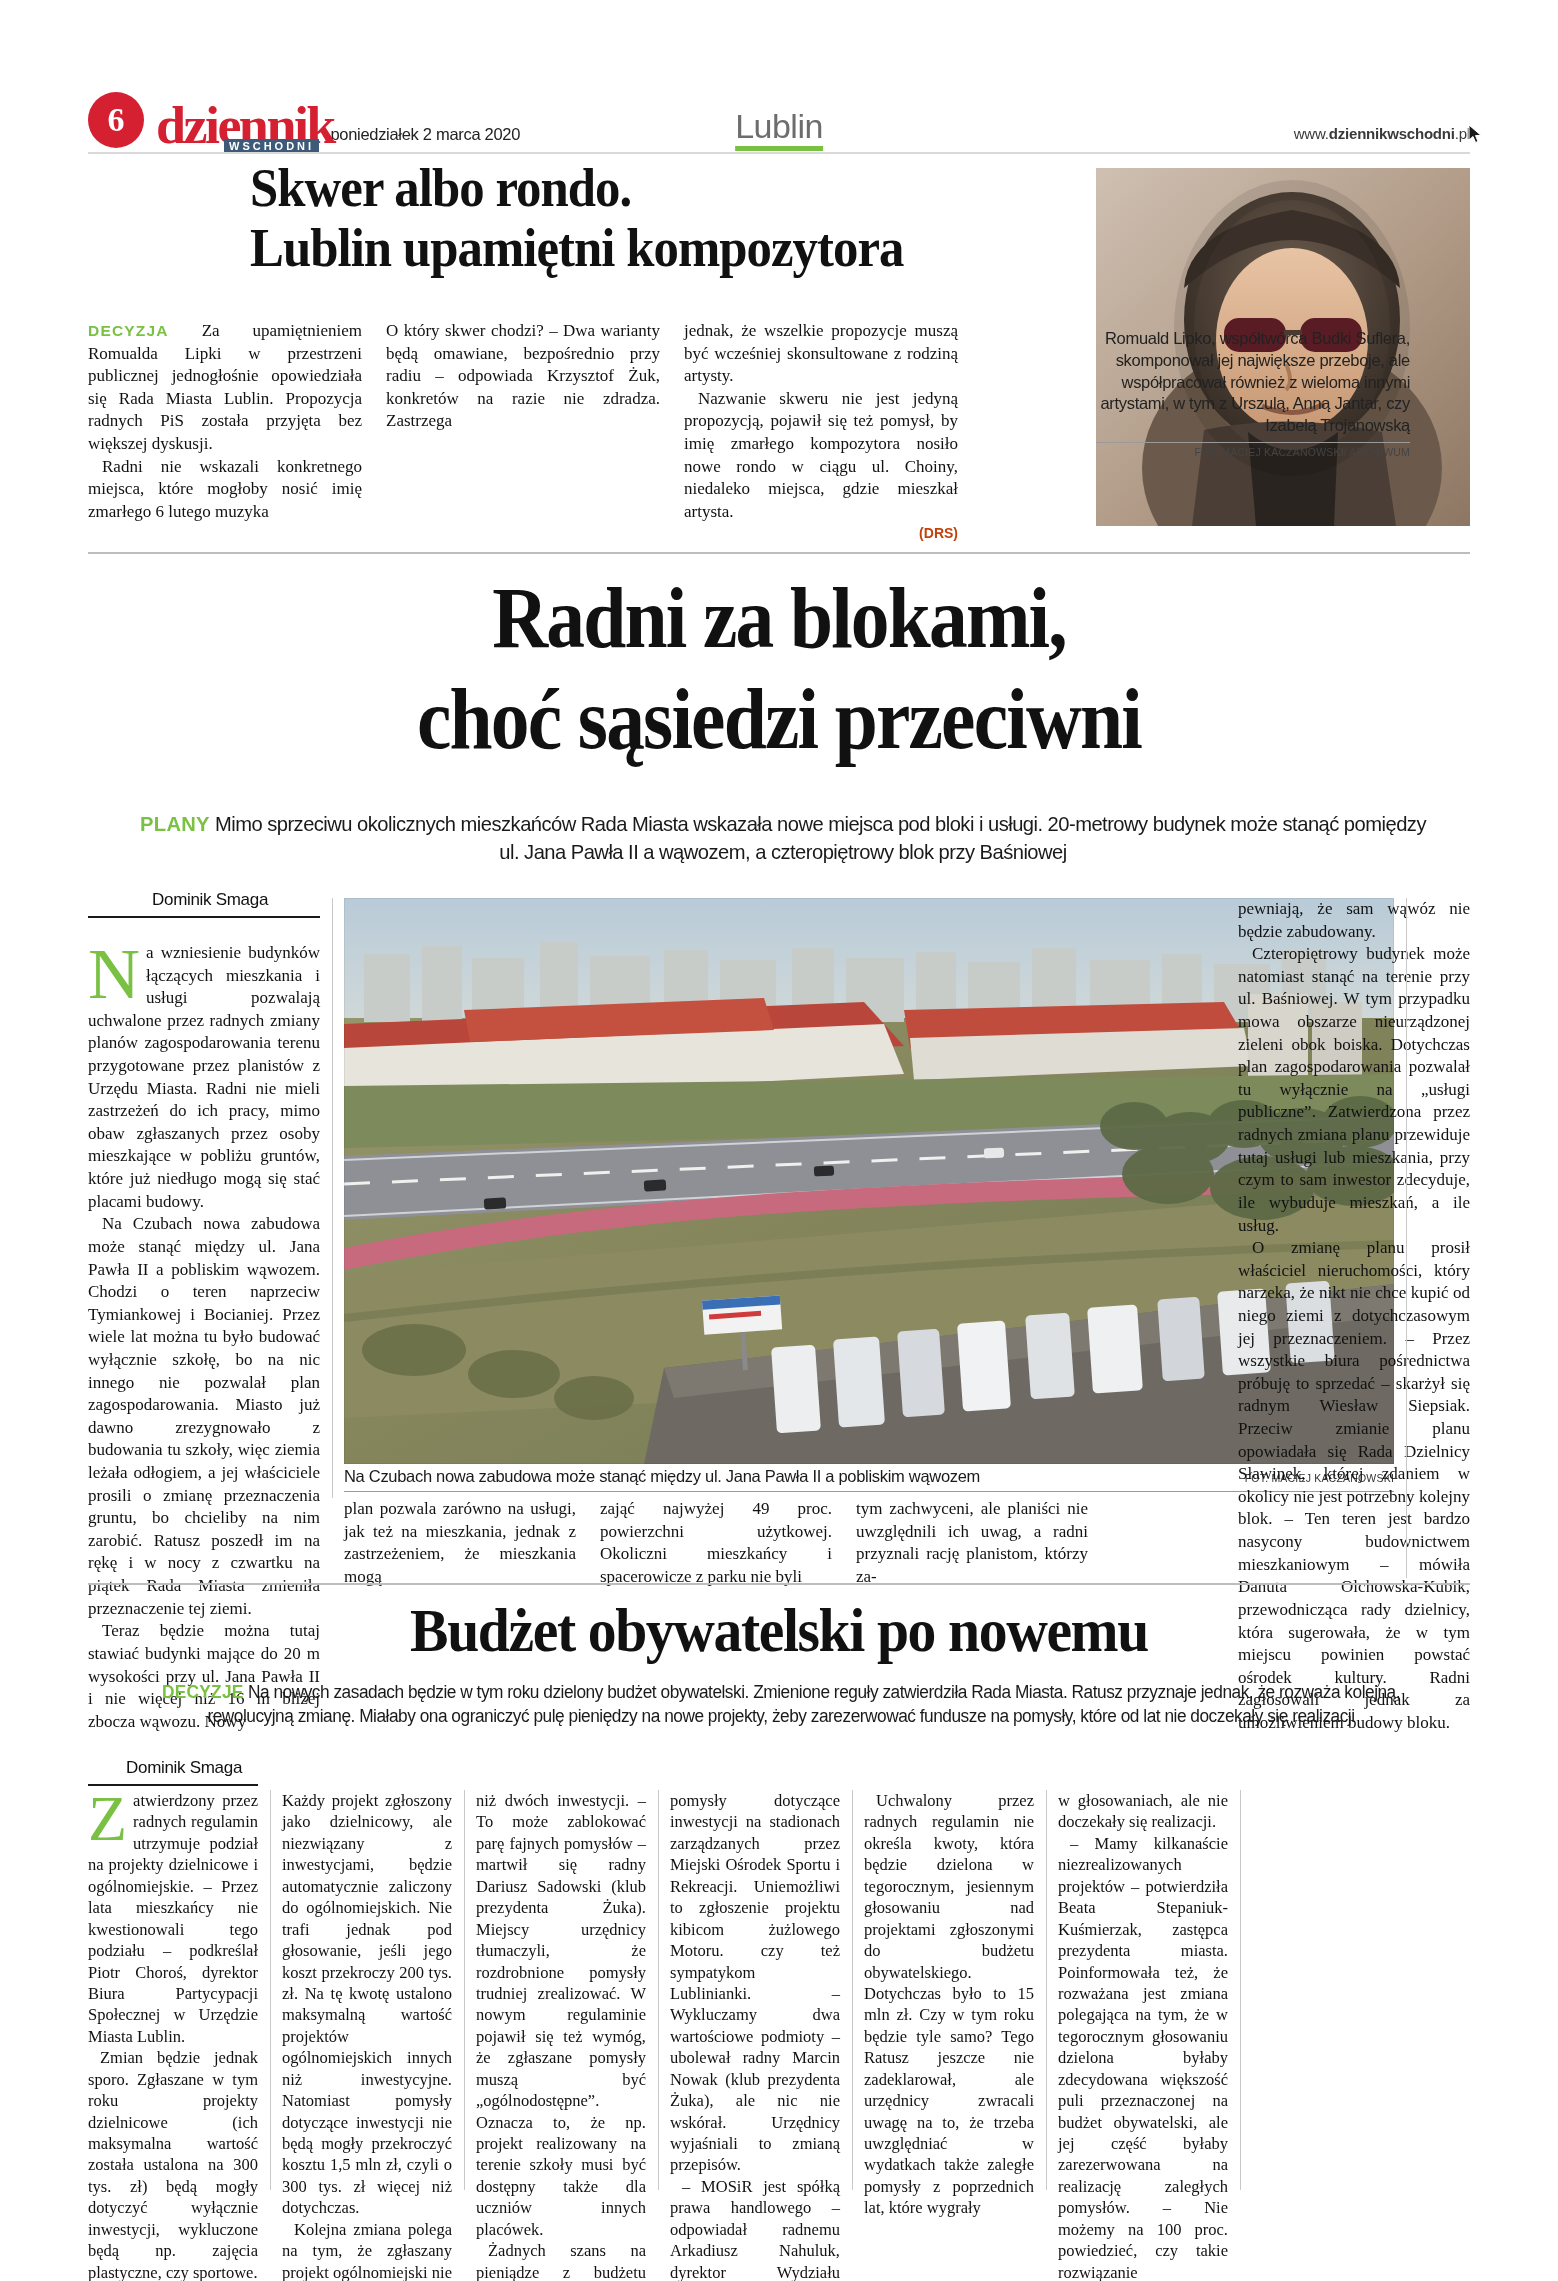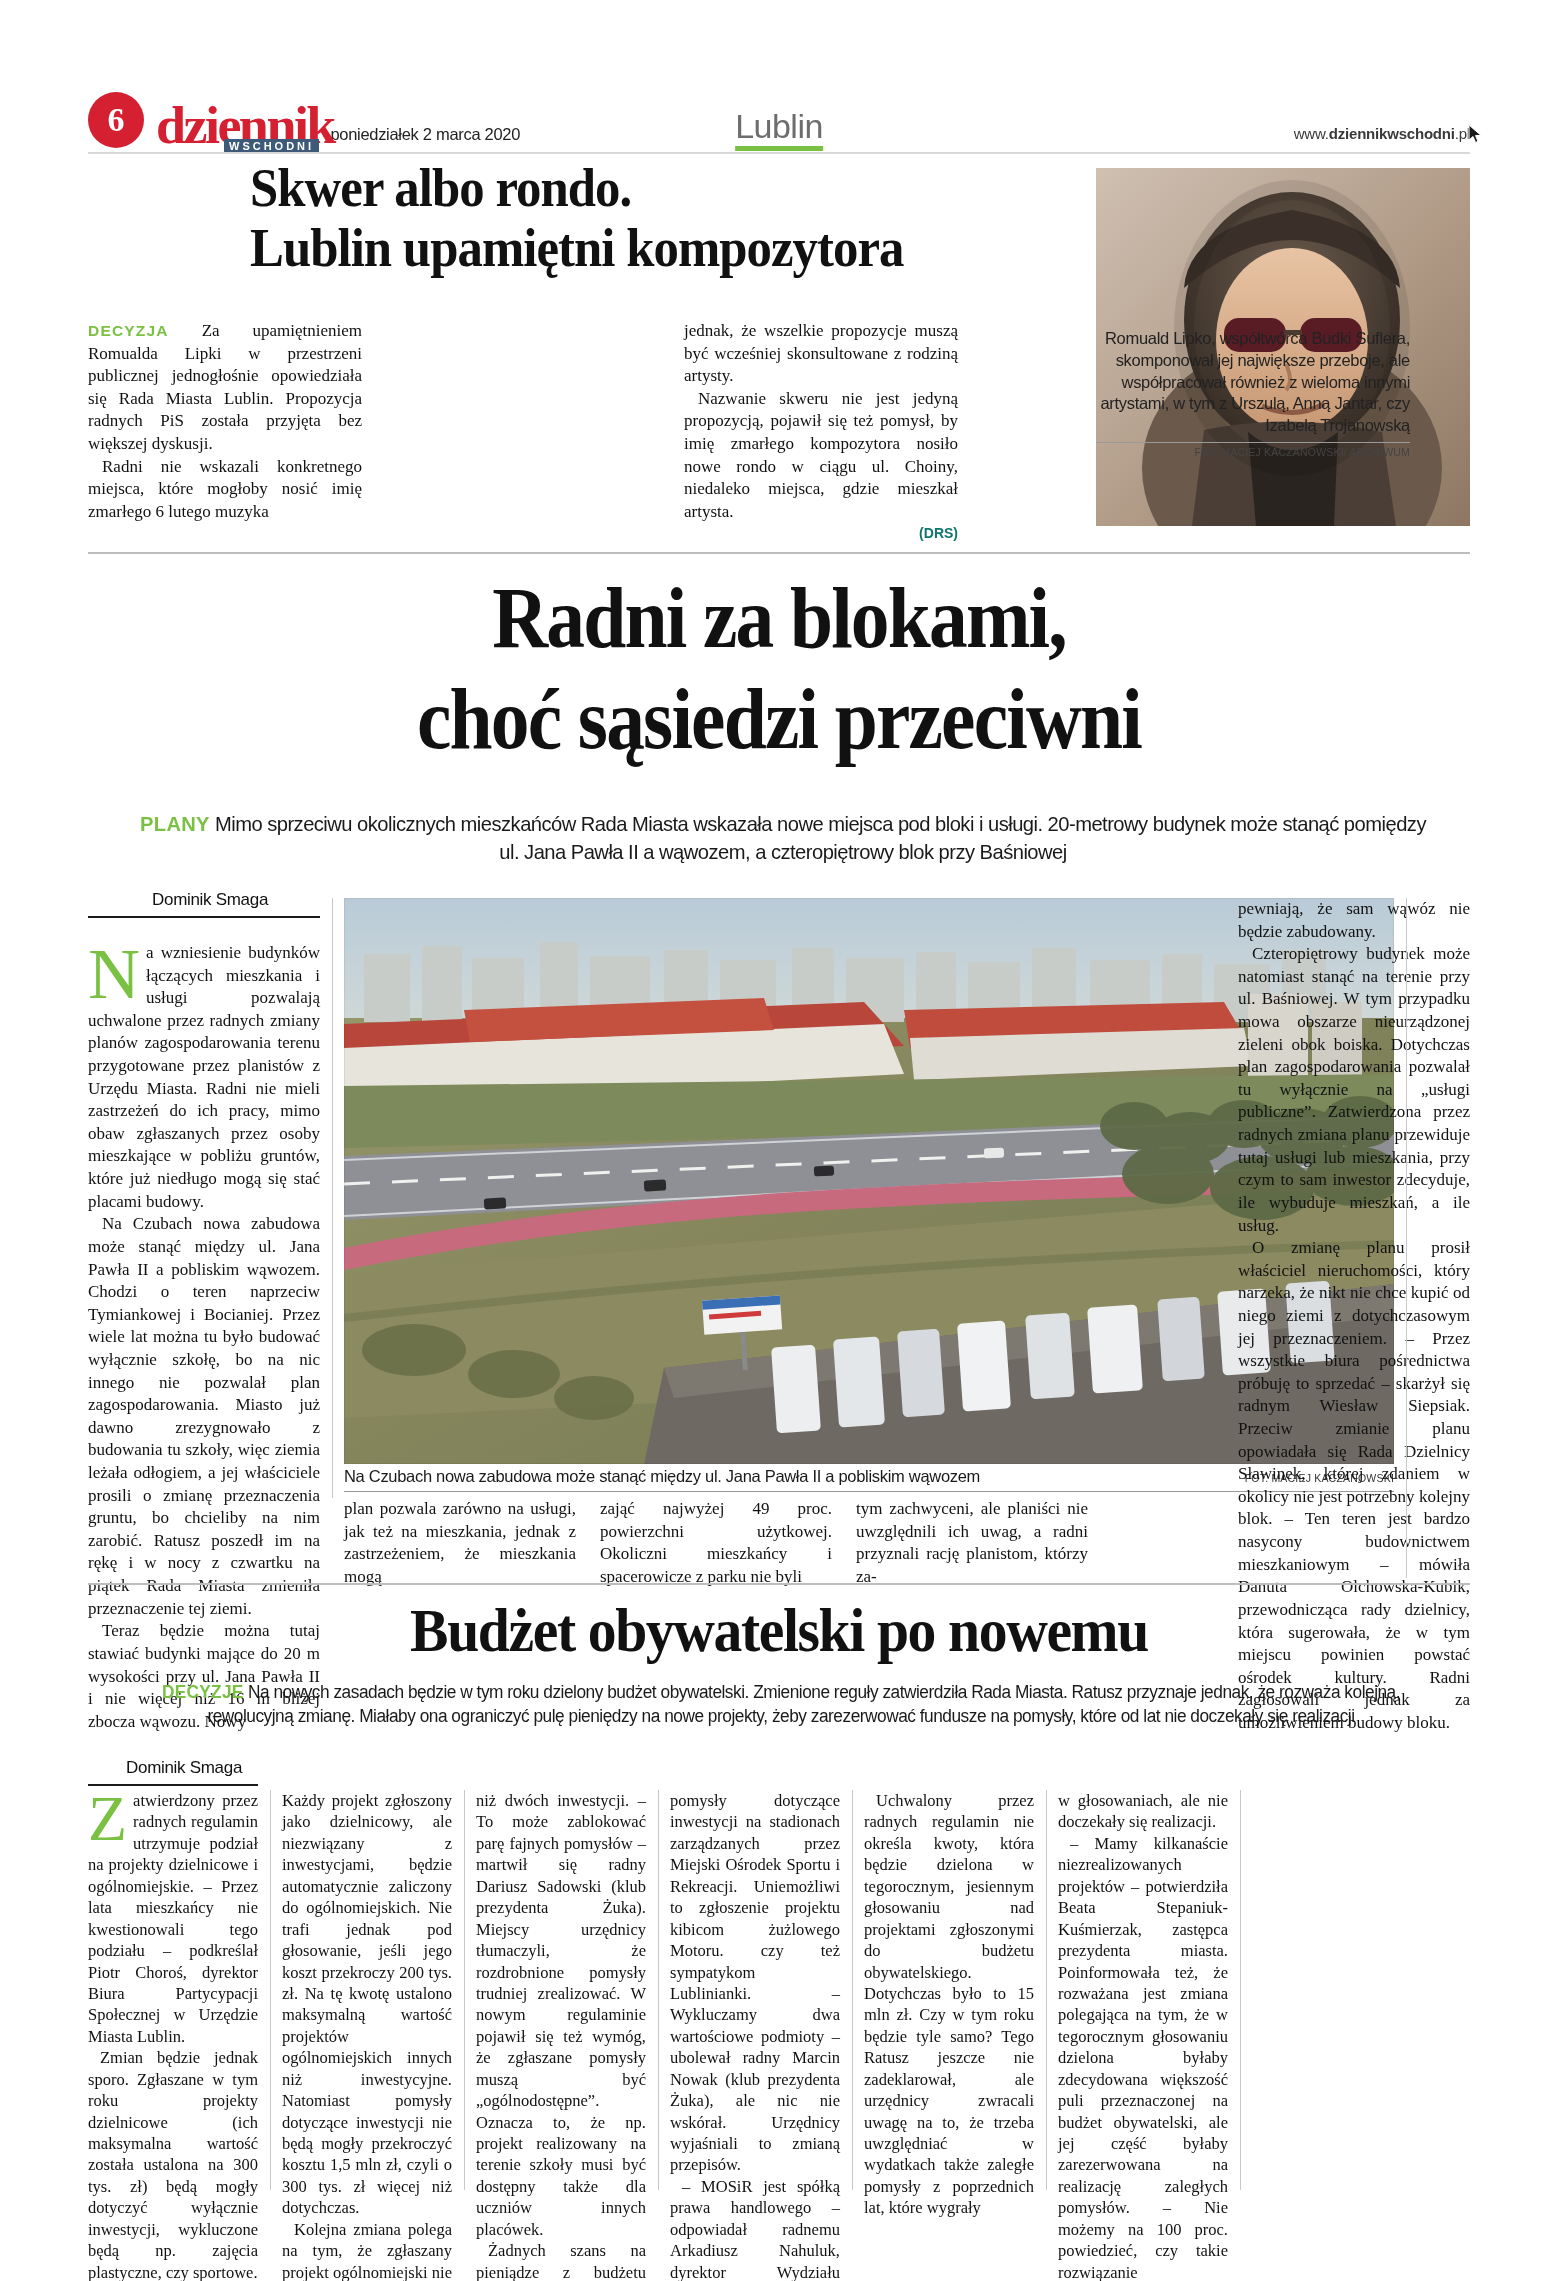--- a/index.html
+++ b/index.html
@@ -141,21 +141,21 @@
   .kicker-green {
     font-family: "Liberation Sans", sans-serif;
     font-weight: bold;
     color: #7ac143;
     font-size: 15.5px;
     letter-spacing: 1.2px;
   }
   .byline-drs {
     display: block; text-align: right;
     font-family: "Liberation Sans", sans-serif;
-    font-weight: bold; font-size: 14px; color: #0f766e;
+    font-weight: bold; font-size: 14px; color: #c2410c;
     margin-top: 1px;
   }
 
   .s1-caption {
     position: absolute;
     left: 1096px; top: 328px; width: 314px;
     text-align: right;
     font-family: "Liberation Sans", sans-serif;
     font-size: 16.5px;
     line-height: 1.32;
@@ -395,20 +395,21 @@
       <ellipse cx="196" cy="160" rx="108" ry="138" fill="none" stroke="#00000018" stroke-width="20"></ellipse>
     </svg>
   </div>
 
   <div class="s1-cols">
     <div class="s1-col">
       <p><span class="kicker-green">DECYZJA</span> <span>Za upamiętnieniem Romualda Lipki w przestrzeni publicznej jednogłośnie opowiedziała się Rada Miasta Lublin. Propozycja radnych PiS została przyjęta bez większej dyskusji.</span></p>
       <p>Radni nie wskazali konkretnego miejsca, które mogłoby nosić imię zmarłego 6 lutego muzyka</p>
     </div>
     <div class="s1-col">
+      <p>O który skwer chodzi? – Dwa warianty będą omawiane, bezpośrednio przy radiu – odpowiada Krzysztof Żuk, konkretów na razie nie zdradza. Zastrzega</p>
     </div>
     <div class="s1-col">
       <p class="noind">jednak, że wszelkie propozycje muszą być wcześniej skonsultowane z rodziną artysty.</p>
       <p>Nazwanie skweru nie jest jedyną propozycją, pojawił się też pomysł, by imię zmarłego kompozytora nosiło nowe rondo w ciągu ul. Choiny, niedaleko miejsca, gdzie mieszkał artysta.</p>
       <span class="byline-drs">(DRS)</span>
     </div>
   </div>
 
   <div class="s1-caption">
     <div>Romuald Lipko, współtwórca Budki Suflera, skomponował jej największe przeboje, ale współpracował również z wieloma innymi artystami, w tym z Urszulą, Anną Jantar, czy Izabelą Trojanowską</div>

